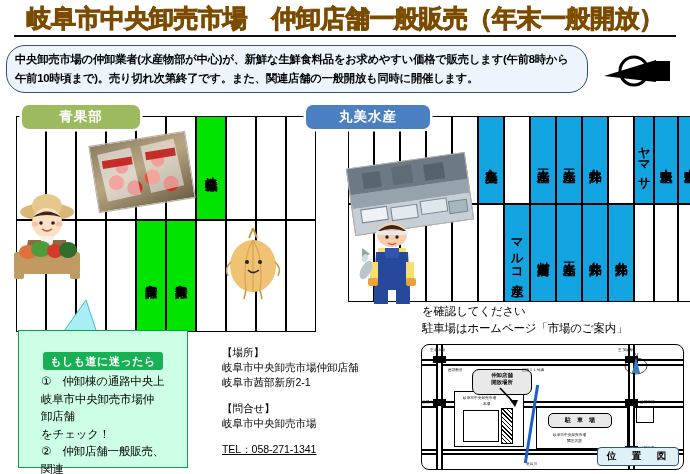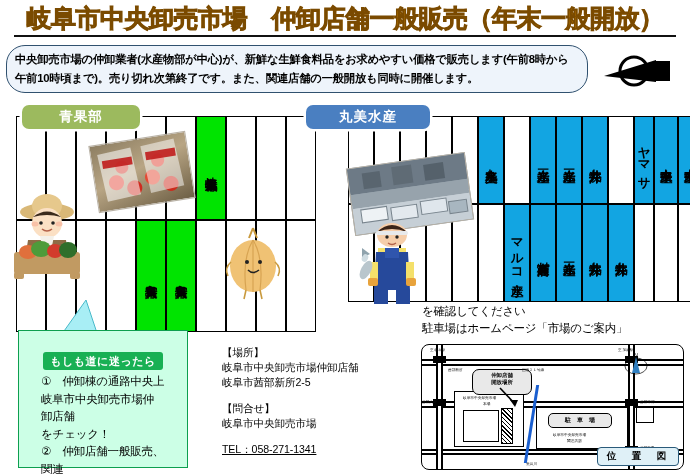--- a/index.html
+++ b/index.html
@@ -324,21 +324,21 @@
       <div>をチェック！</div>
       <div>②　仲卸店舗一般販売、関連</div>
       <div>店舗があります！</div>
     </div>
   </div>
 
   <div class="info">
     <div class="blk">
       <div>【場所】</div>
       <div>岐阜市中央卸売市場仲卸店舗</div>
-      <div>岐阜市茜部新所2-5</div>
+      <div>岐阜市茜部新所2-1</div>
     </div>
     <div class="blk">
       <div>【問合せ】</div>
       <div>岐阜市中央卸売市場</div>
       <div class="tel">TEL：058-271-1341</div>
     </div>
   </div>
 
   <div class="park-note">
     <div>を確認してください</div>

